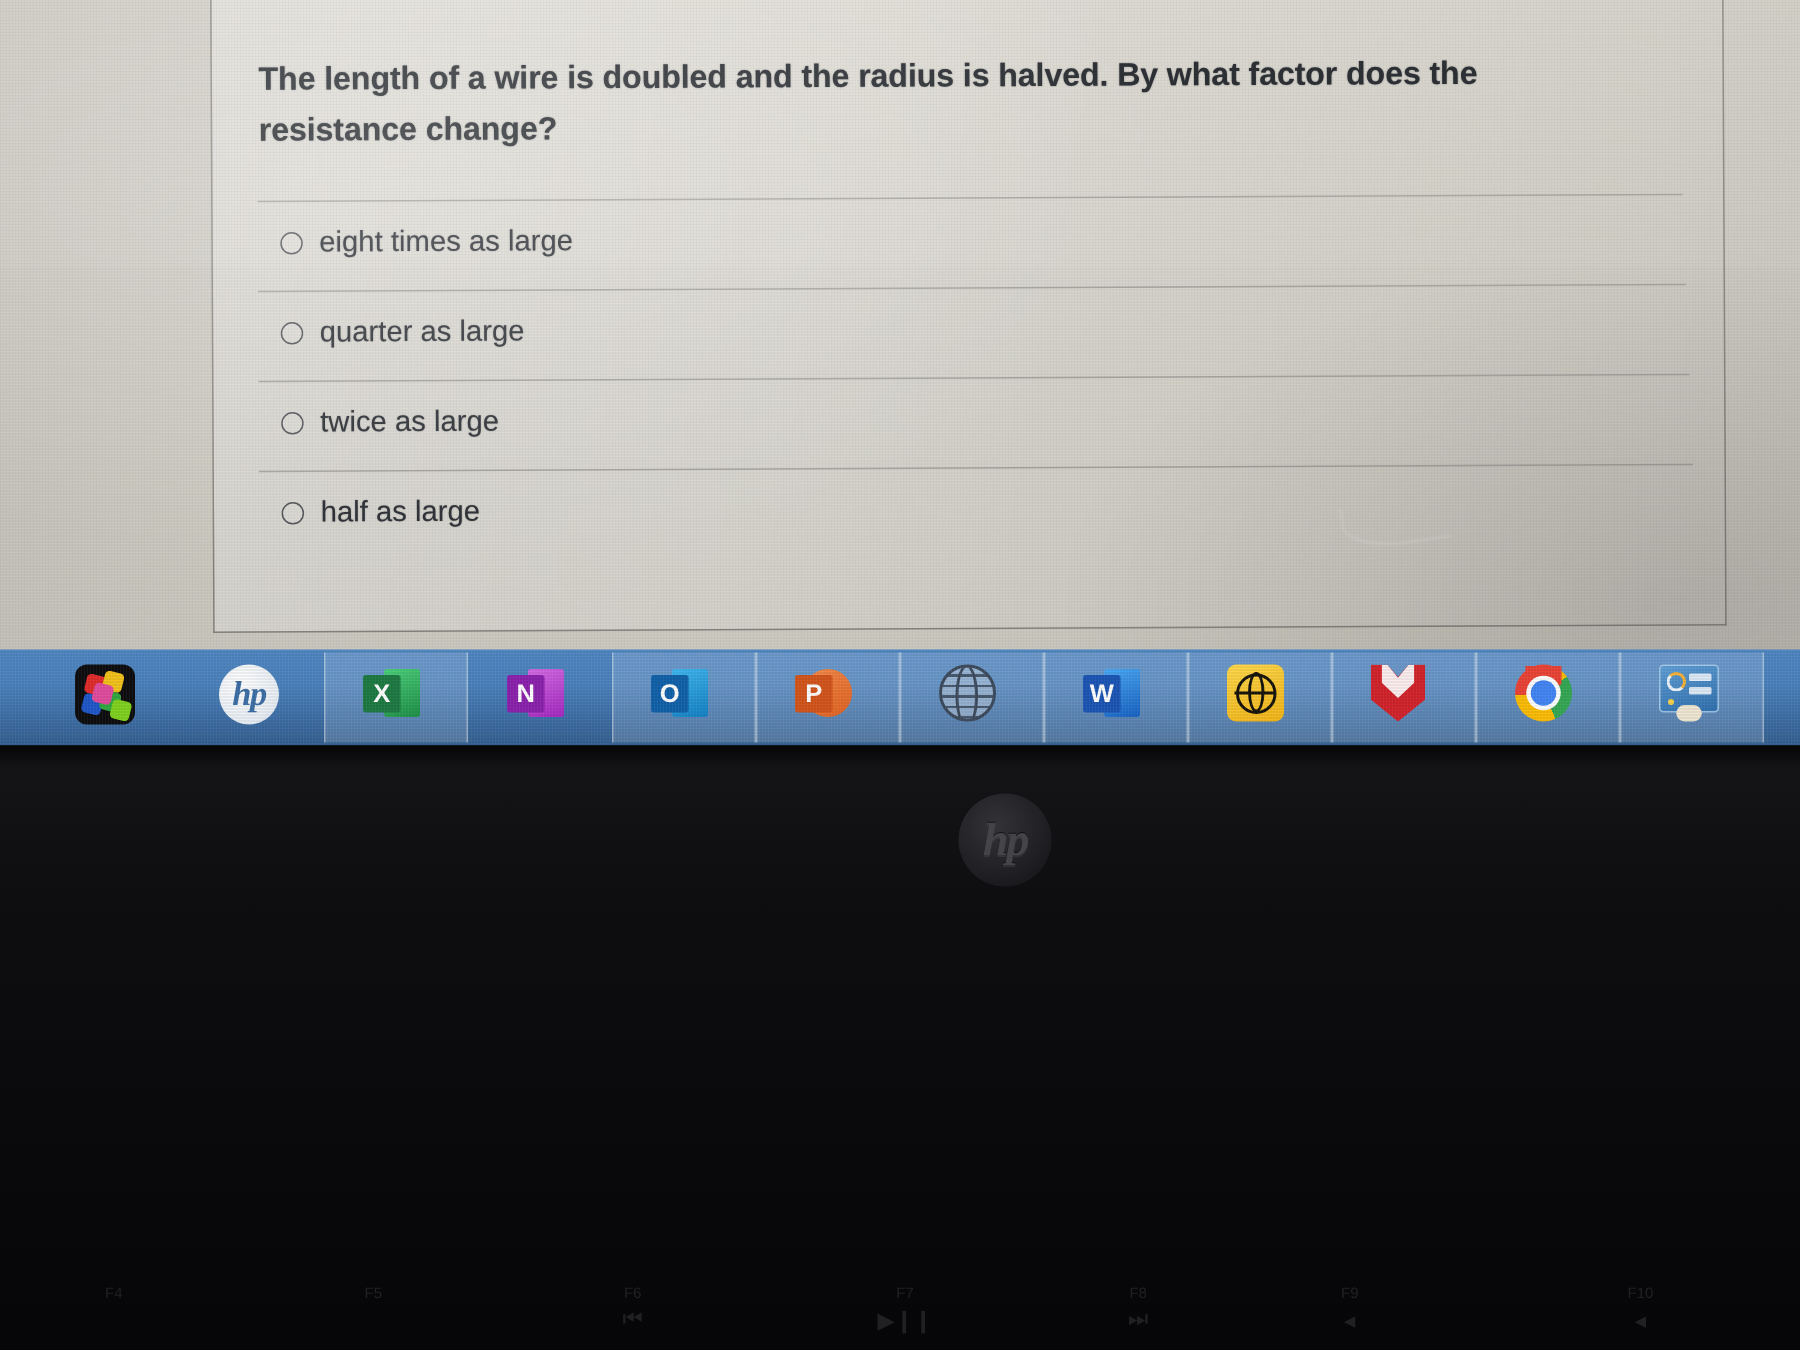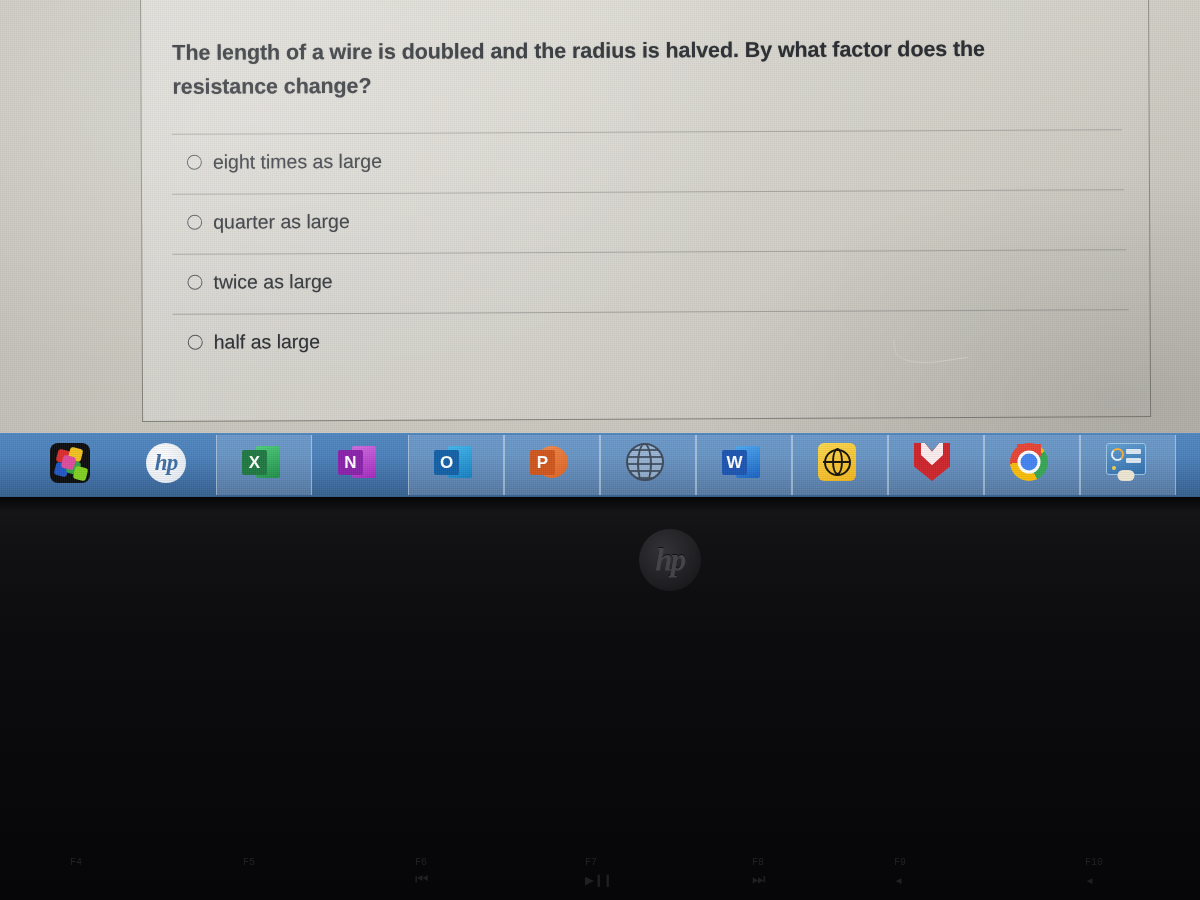--- a/index.html
+++ b/index.html
@@ -370,22 +370,23 @@
   
   .fkey-row {
     position: absolute;
     left: 0; top: 845px;
     width: 1200px; height: 55px;
   }
   .fkey {
     position: absolute;
     color: #5d5d63;
     font-size: 11px;
-    font-family: Liberation Mono, monospace;
+    font-family: Liberation Sans, sans-serif;
     opacity: .30;
+    text-align: center;
   }
   .fkey .lbl { display: block; font-size: 10px; }
   .fkey .sym { display: block; font-size: 15px; margin-top: 3px; color: #7a7a80; opacity:.75; }
 </style>
 </head>
 <body>
 
 <div id="stage">
 
   <div class="screen-area">

